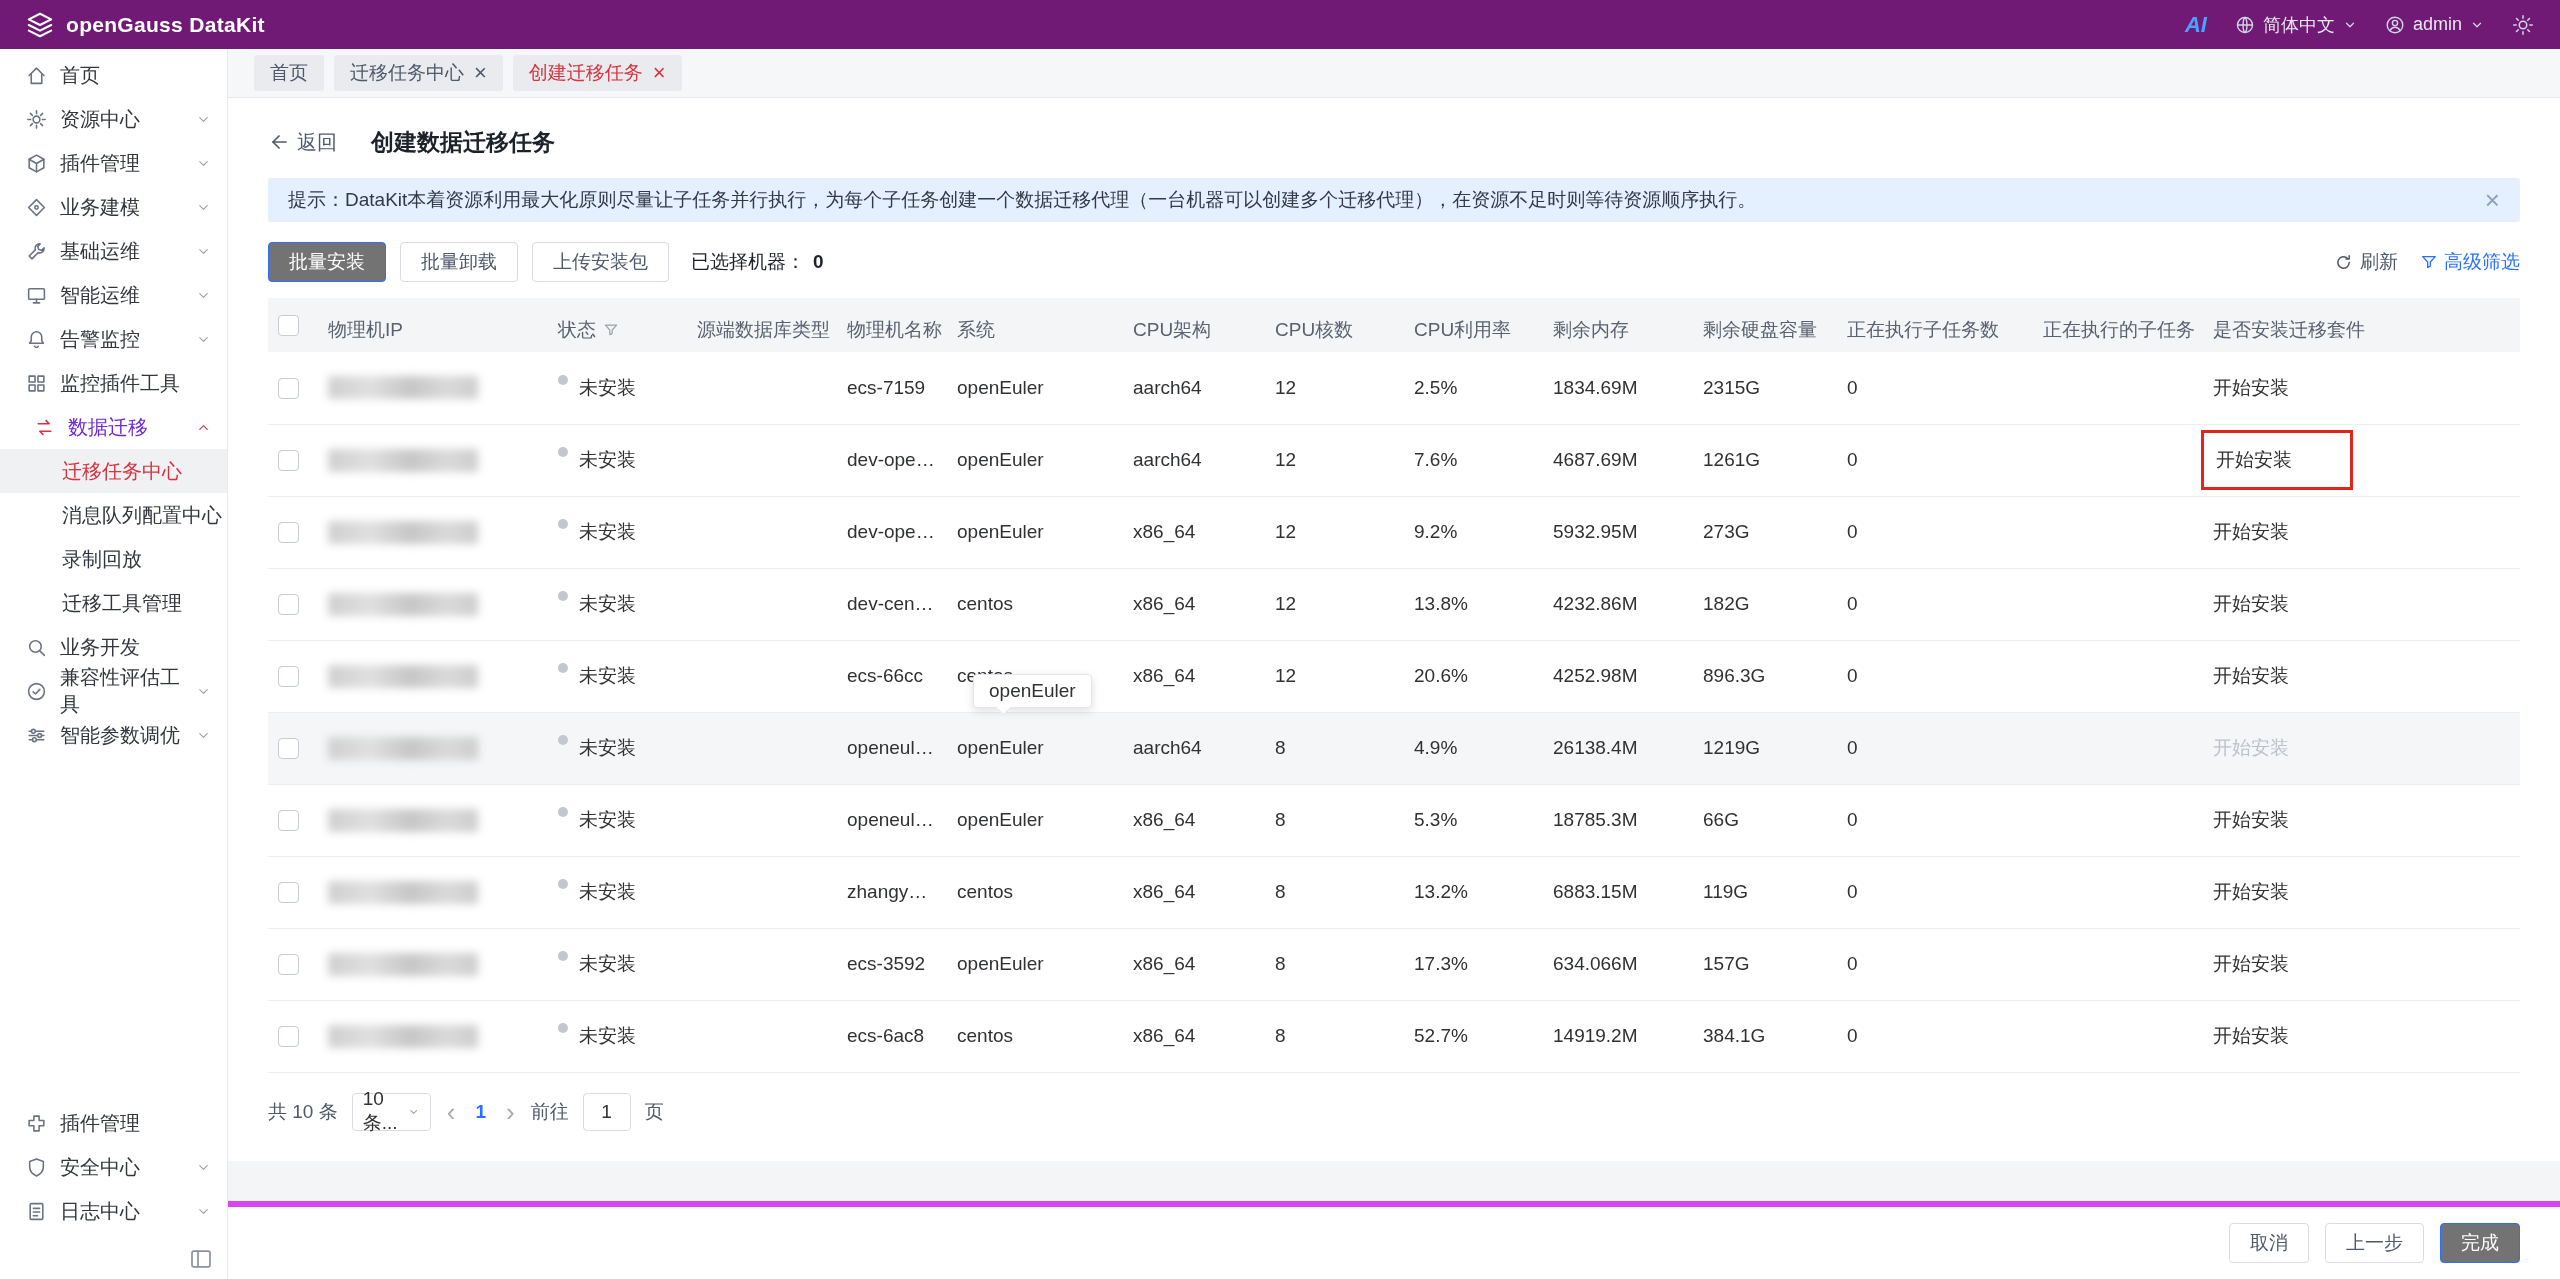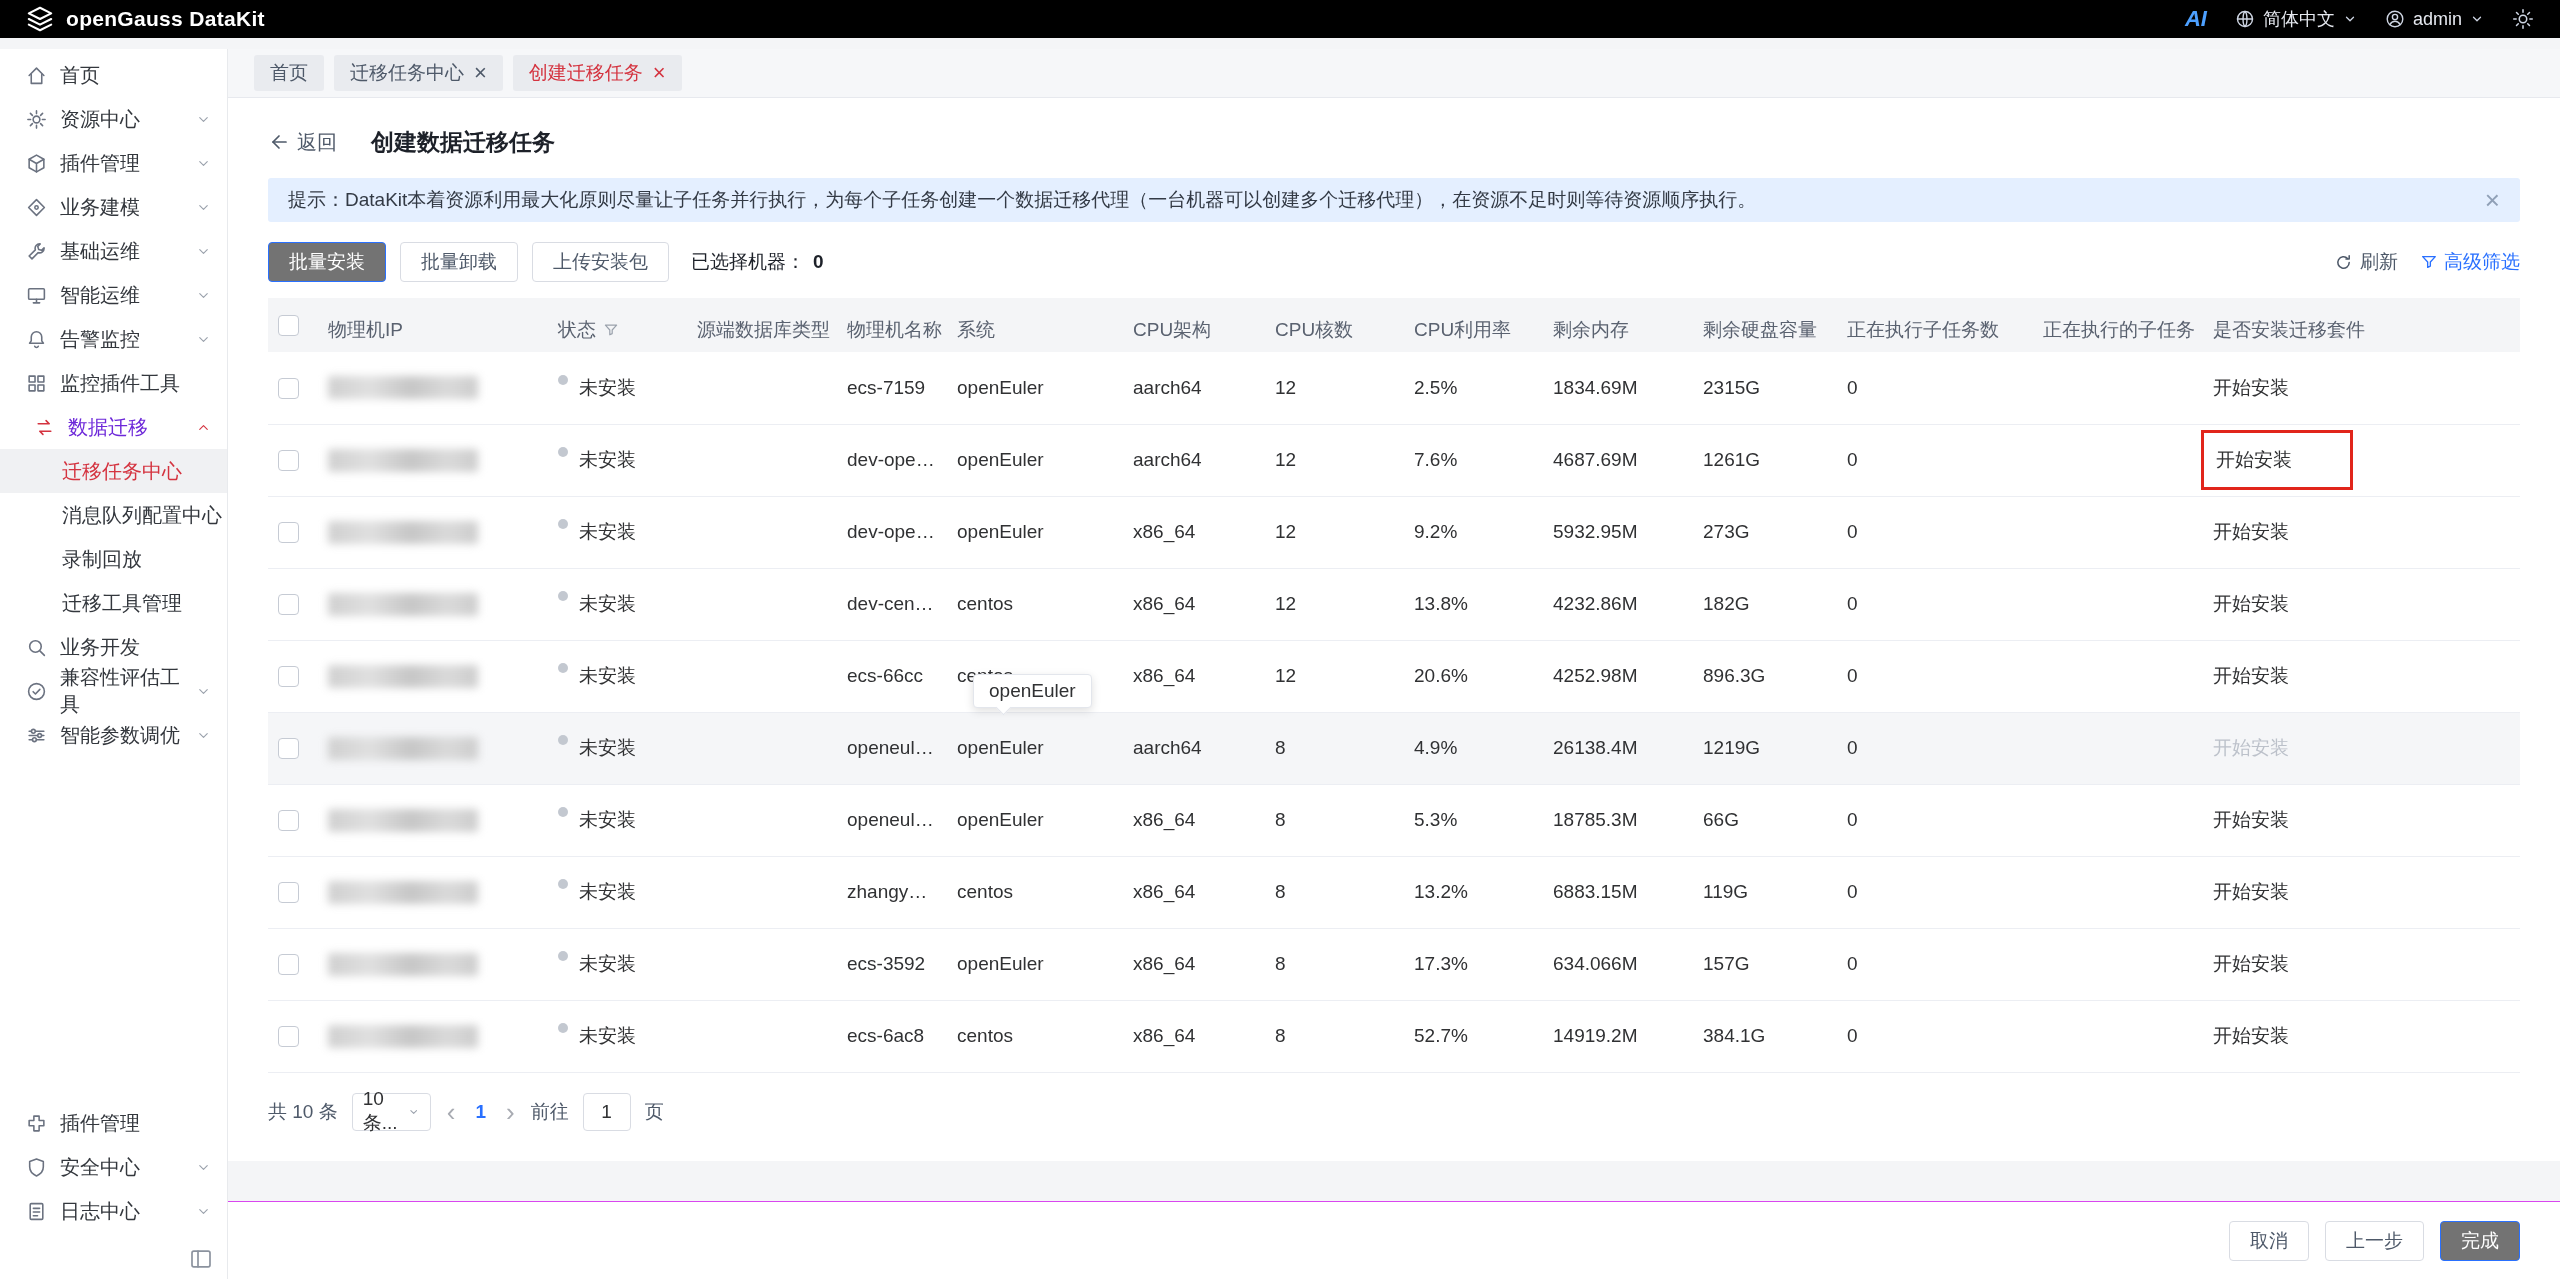--- a/index.html
+++ b/index.html
@@ -6,22 +6,22 @@
   html,body { margin:0; padding:0; }
   body {
     width:2560px; height:1279px; overflow:hidden;
     font-family:"Liberation Sans","DejaVu Sans",sans-serif;
     background:#f4f5f7; color:#303133;
   }
   svg { display:block; }
 
   
   .topbar {
-    position:fixed; top:0; left:0; right:0; height:38px; z-index:50;
-    background:#000000; display:flex; align-items:center; justify-content:space-between;
+    position:fixed; top:0; left:0; right:0; height:49px; z-index:50;
+    background:#701a75; display:flex; align-items:center; justify-content:space-between;
     padding:0 26px;
   }
   .topbar-left { display:flex; align-items:center; gap:12px; }
   .logo-icon { width:28px; height:28px; color:#ffffff; }
   .brand { color:#ffffff; font-size:21px; font-weight:bold; letter-spacing:.3px; }
   .topbar-right { display:flex; align-items:center; gap:28px; }
   .ai-logo { color:#4da0ff; font-size:22px; font-weight:bold; font-style:italic; cursor:pointer; }
   .top-item { display:flex; align-items:center; gap:8px; color:#e6e9f0; font-size:18px; cursor:pointer; }
   .top-item svg { width:20px; height:20px; color:#cfd6e4; }
   .tcaret { width:14px !important; height:14px !important; }
@@ -102,21 +102,21 @@
 
   
   .pagination { margin-top:20px; display:flex; align-items:center; gap:14px; font-size:19px; color:#4e5969; }
   .page-size { width:79px; height:38px; border:1px solid #d9dce3; border-radius:4px; background:#fff; display:flex; align-items:center; justify-content:space-between; padding:0 10px; cursor:pointer; color:#303133; }
   .page-size svg { width:14px; height:14px; color:#9aa1ac; }
   .page-arrow { color:#a8abb2; font-size:26px; line-height:1; cursor:pointer; padding:0 2px; }
   .page-num { color:#2970ff; font-weight:bold; padding:0 4px; cursor:pointer; }
   .goto-input { width:48px; height:38px; border:1px solid #d9dce3; border-radius:4px; text-align:center; font-size:19px; color:#303133; outline:none; }
 
   .filler { flex:1; background:#f4f5f7; }
-  .footer { height:78px; flex:none; background:#ffffff; border-top:1px solid #d946ef; display:flex; align-items:center; justify-content:flex-end; gap:16px; padding-right:40px; }
+  .footer { height:78px; flex:none; background:#ffffff; border-top:6px solid #d946ef; display:flex; align-items:center; justify-content:flex-end; gap:16px; padding-right:40px; }
   .footer .btn-plain { margin-left:0; }
 </style>
 </head>
 <body>
 
 <header class="topbar">
   <div class="topbar-left">
     <svg class="logo-icon" viewBox="0 0 20 20" fill="none" stroke="currentColor" stroke-width="1.5" stroke-linecap="round" stroke-linejoin="round">
       <path d="M10 2l8 4-8 4-8-4z"></path>
         <path d="M2 10l8 4 8-4"></path>

